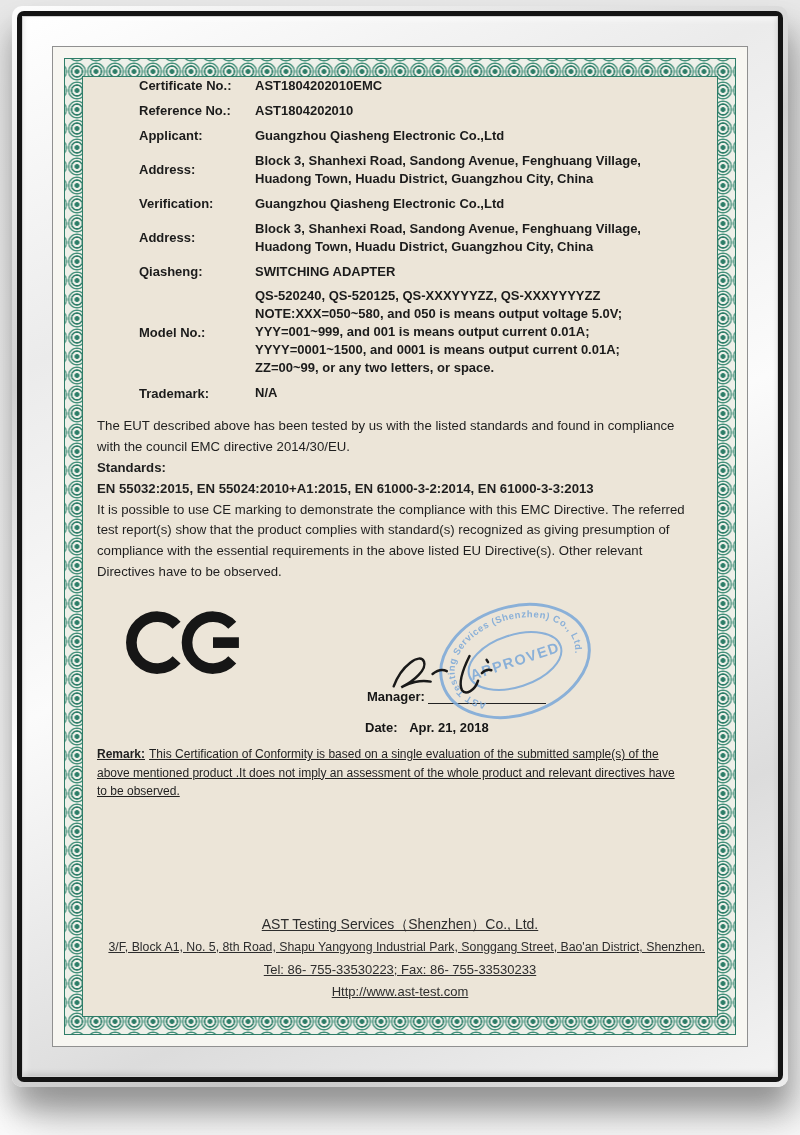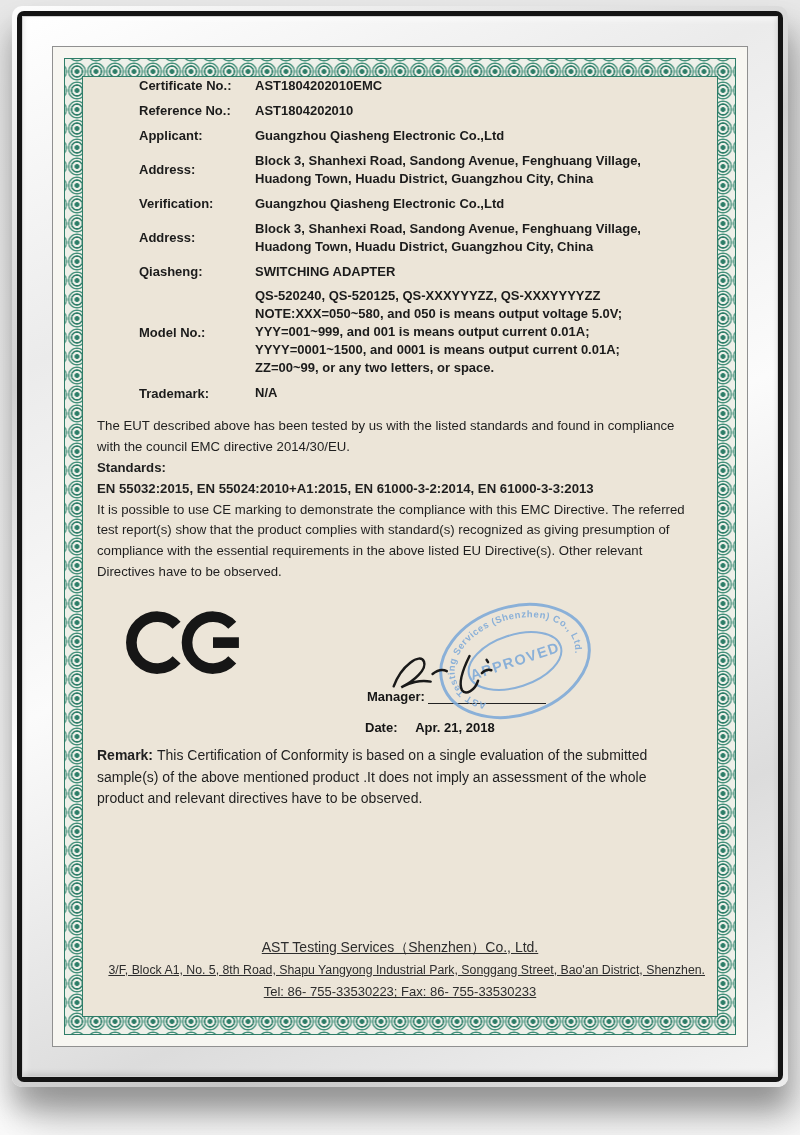--- a/index.html
+++ b/index.html
@@ -112,27 +112,28 @@
   .sig-line {
     display: inline-block;
     width: 118px; height: 13px;
     border-bottom: 1.6px solid #222;
     vertical-align: bottom;
   }
   .date-row {
     position: absolute; left: 270px; top: 133px;
     font-size: 13px; font-weight: 700; color: #151515;
   }
-  .date-row .date-value { margin-left: 14px; }
+  .date-row .date-value { margin-left: 8px; }
   .remark {
     margin: 0 0 0 2px;
     width: 584px;
-    font-size: 14px;
+    font-size: 12px;
     line-height: 1.55;
     color: #1f1f1f;
+    text-decoration: underline;
   }
   .remark .remark-label { font-weight: 700; margin-right: 4px; }
   .footer {
     margin-top: auto;
     text-align: center;
     color: #2d2d2d;
     line-height: 1.75;
     padding-bottom: 12px;
     text-decoration: underline;
   }
@@ -246,20 +247,21 @@
               </div>
 
               <p class="remark">
                 <span class="remark-label">Remark:</span><span>This Certification of Conformity is based on a single evaluation of the submitted sample(s) of the above mentioned product .It does not imply an assessment of the whole product and relevant directives have to be observed.</span>
               </p>
 
               <div class="footer">
                 <div class="f-company">AST Testing Services（Shenzhen）Co., Ltd.</div>
                 <div class="f-address">3/F, Block A1, No. 5, 8th Road, Shapu Yangyong Industrial Park, Songgang Street, Bao'an District, Shenzhen.</div>
                 <div class="f-tel">Tel: 86- 755-33530223; Fax: 86- 755-33530233</div>
+                <div class="f-web">Http://www.ast-test.com</div>
 
               </div>
 
             </div>
           </div>
         </div>
       </div>
     </div>
   </div>
 </div>

